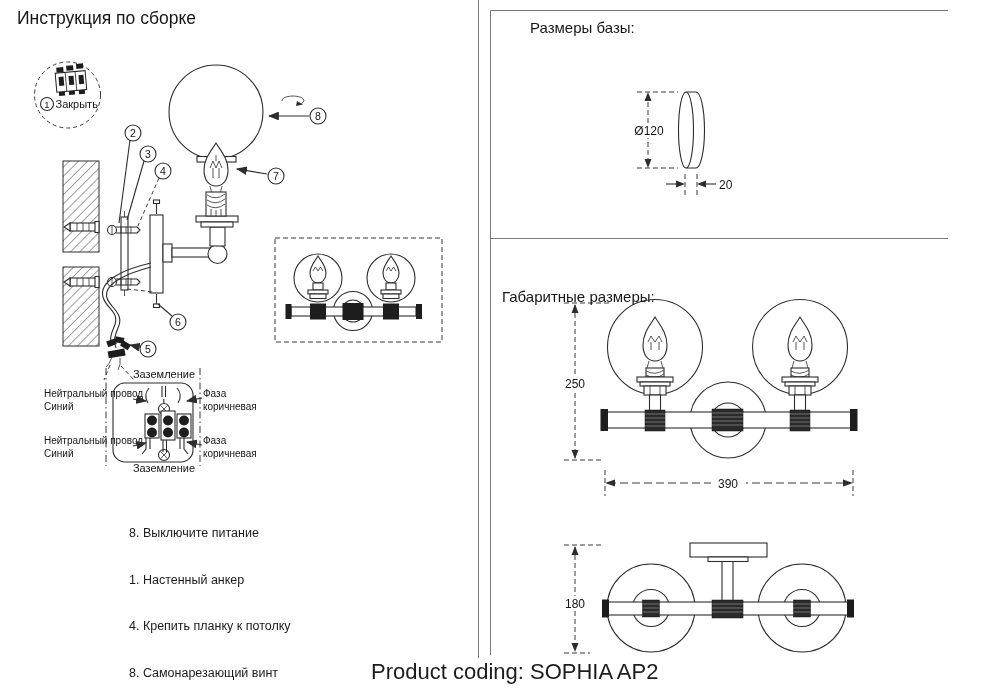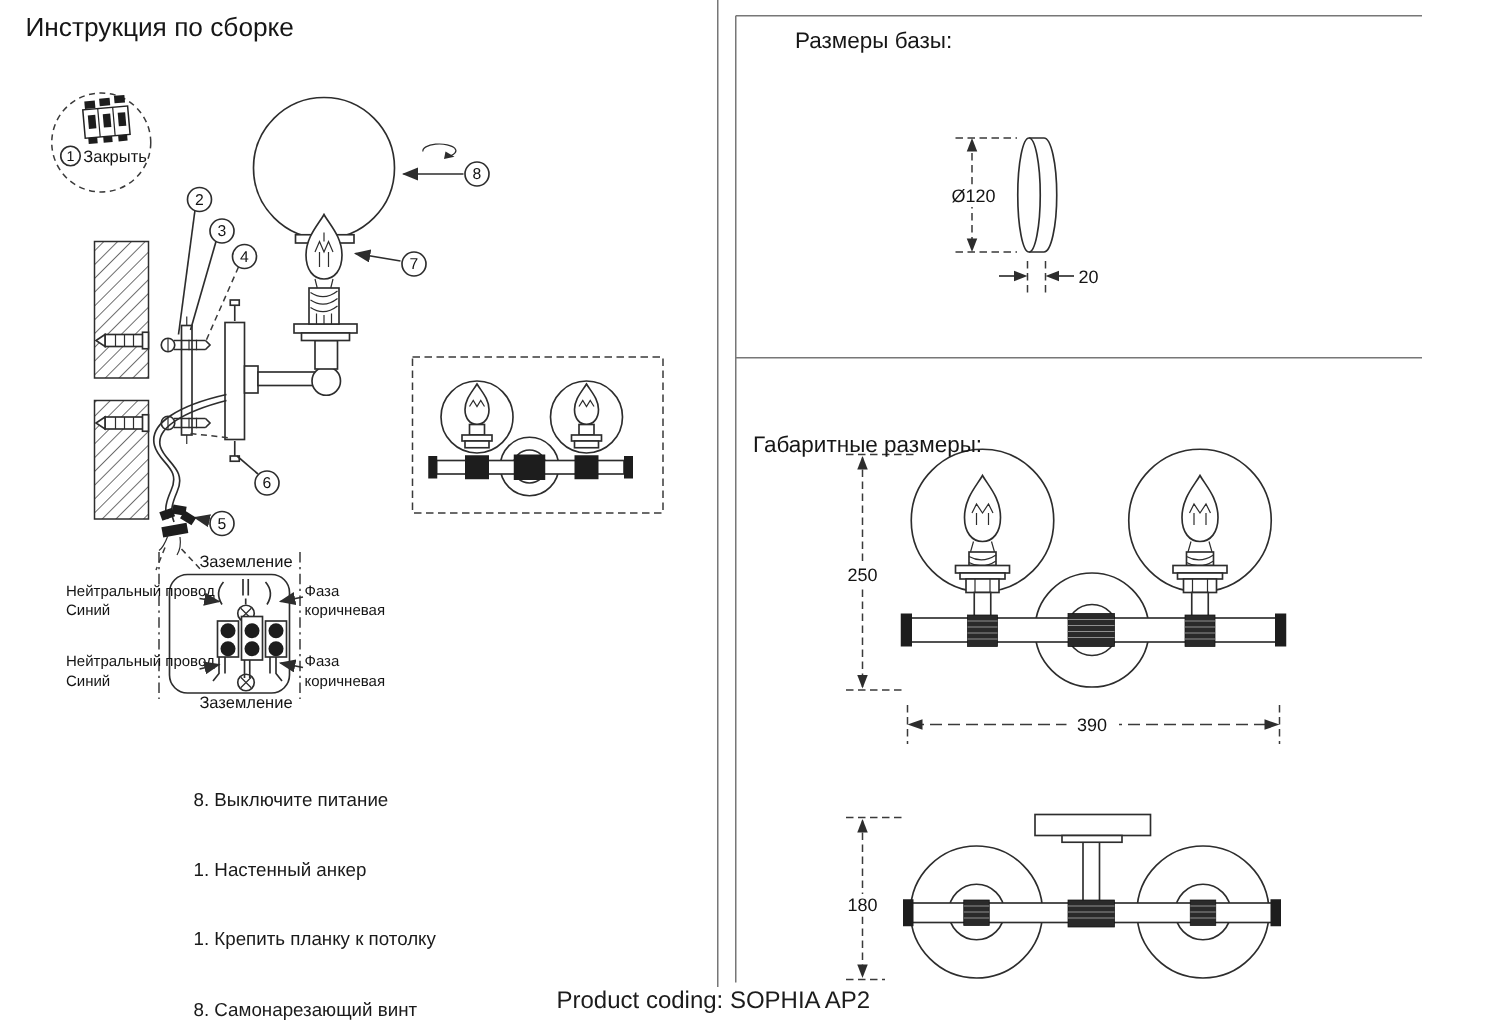--- a/index.html
+++ b/index.html
@@ -7,21 +7,21 @@
     width:1000px;height:690px;position:relative;overflow:hidden;
     background:#ffffff;color:#111;
     font-family:"Liberation Sans", sans-serif;
   }
   .abs{position:absolute;}
   .page-title{left:17px;top:8px;font-size:17.5px;color:#161616;text-align:center;}
   .steps{left:129px;top:495px;font-size:12.5px;line-height:15.5px;color:#1a1a1a;white-space:pre-wrap;}
   .panel-title{font-size:15px;color:#161616;}
   .panel-title.base{left:502px;top:19px;margin-left:28px;}
   .panel-title.overall{left:502px;top:252px;margin-top:36px;}
-  .product-coding{left:371px;top:659px;font-size:16px;color:#1c1c1c;}
+  .product-coding{left:371px;top:659px;font-size:22px;color:#1c1c1c;}
   svg{position:absolute;left:0;top:0;}
   svg text{font-family:"Liberation Sans", sans-serif;fill:#141414;}
   .lbl{font-size:10px;}
   .lbl2{font-size:11px;}
   .dim{font-size:12px;}
   .co{font-size:10.5px;}
   .co1{font-size:9.5px;}
   .ln{stroke:#2d2d2d;stroke-width:1.1;fill:none;}
   .lnw{stroke:#2d2d2d;stroke-width:1.1;fill:#ffffff;}
   .thin{stroke:#2d2d2d;stroke-width:0.8;fill:none;}
@@ -376,21 +376,21 @@
     <rect class="wbg" x="559" y="596" width="33" height="15"></rect>
     <text class="dim" x="575" y="607.5" text-anchor="middle">180</text>
   </g>
 </svg>
 
 <div class="abs page-title">Инструкция по сборке</div>
 
 <div class="abs steps">
   <div>8. Выключите питание</div>
   <div>1. Настенный анкер</div>
-  <div>1. Крепить планку к потолку</div>
+  <div>4. Крепить планку к потолку</div>
   <div>8. Самонарезающий винт</div>
   
   
   
   
 </div>
 
 <div class="abs panel-title base">Размеры базы:</div>
 <div class="abs panel-title overall">Габаритные размеры:</div>
 

